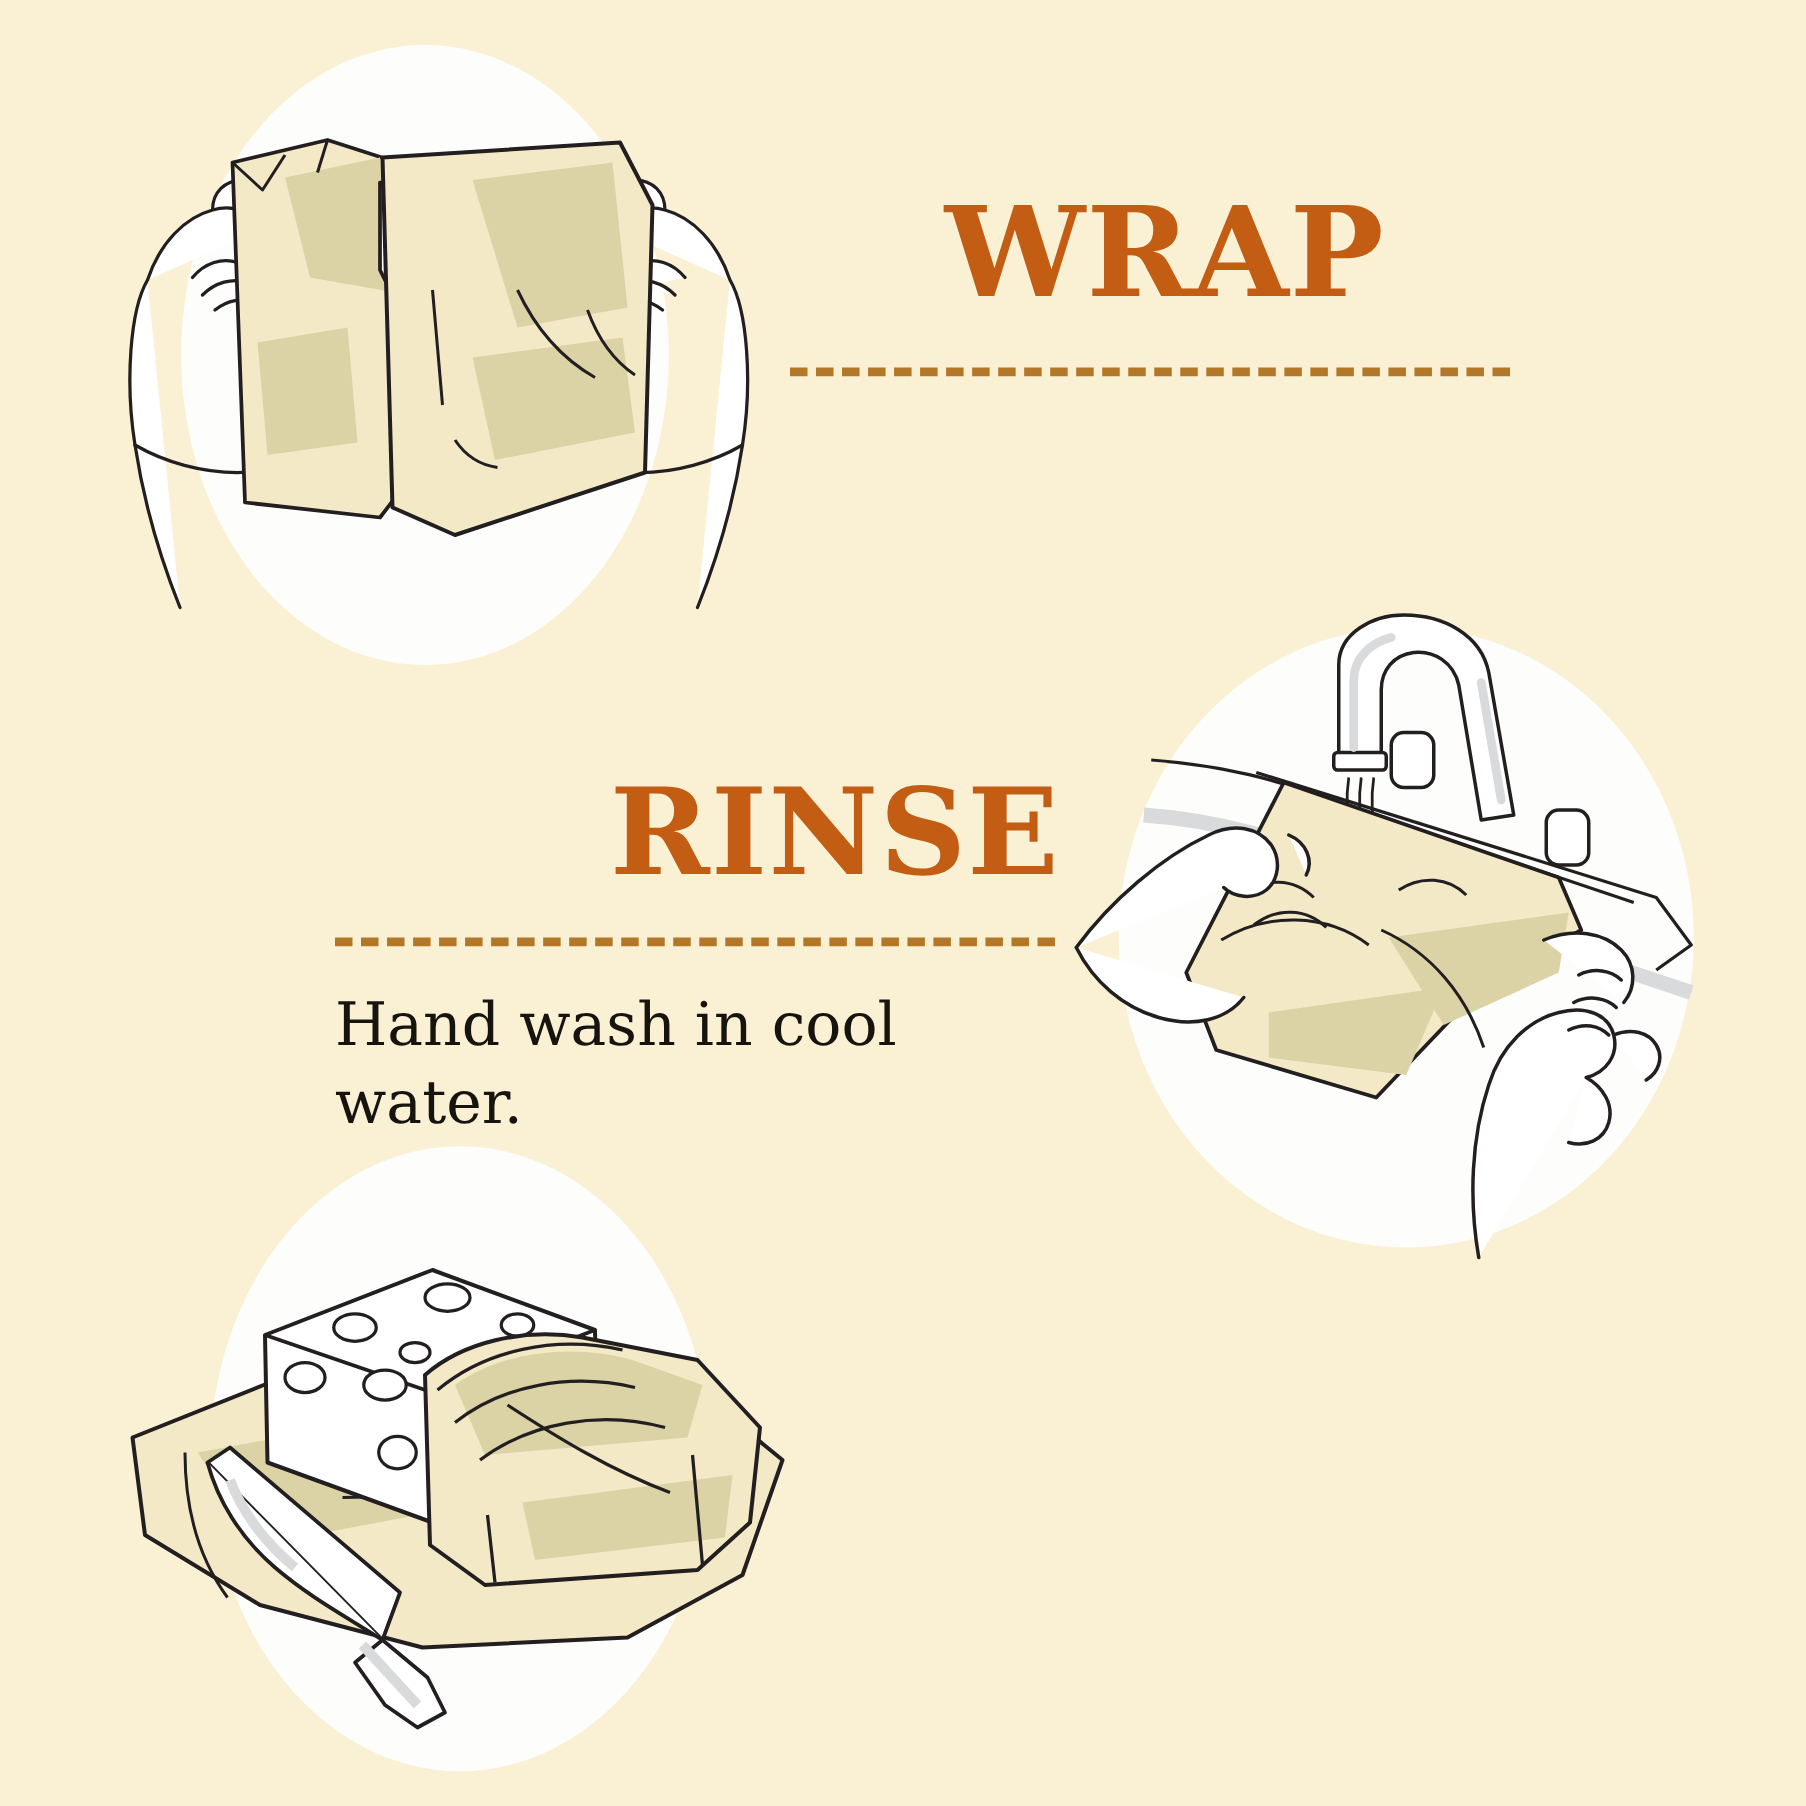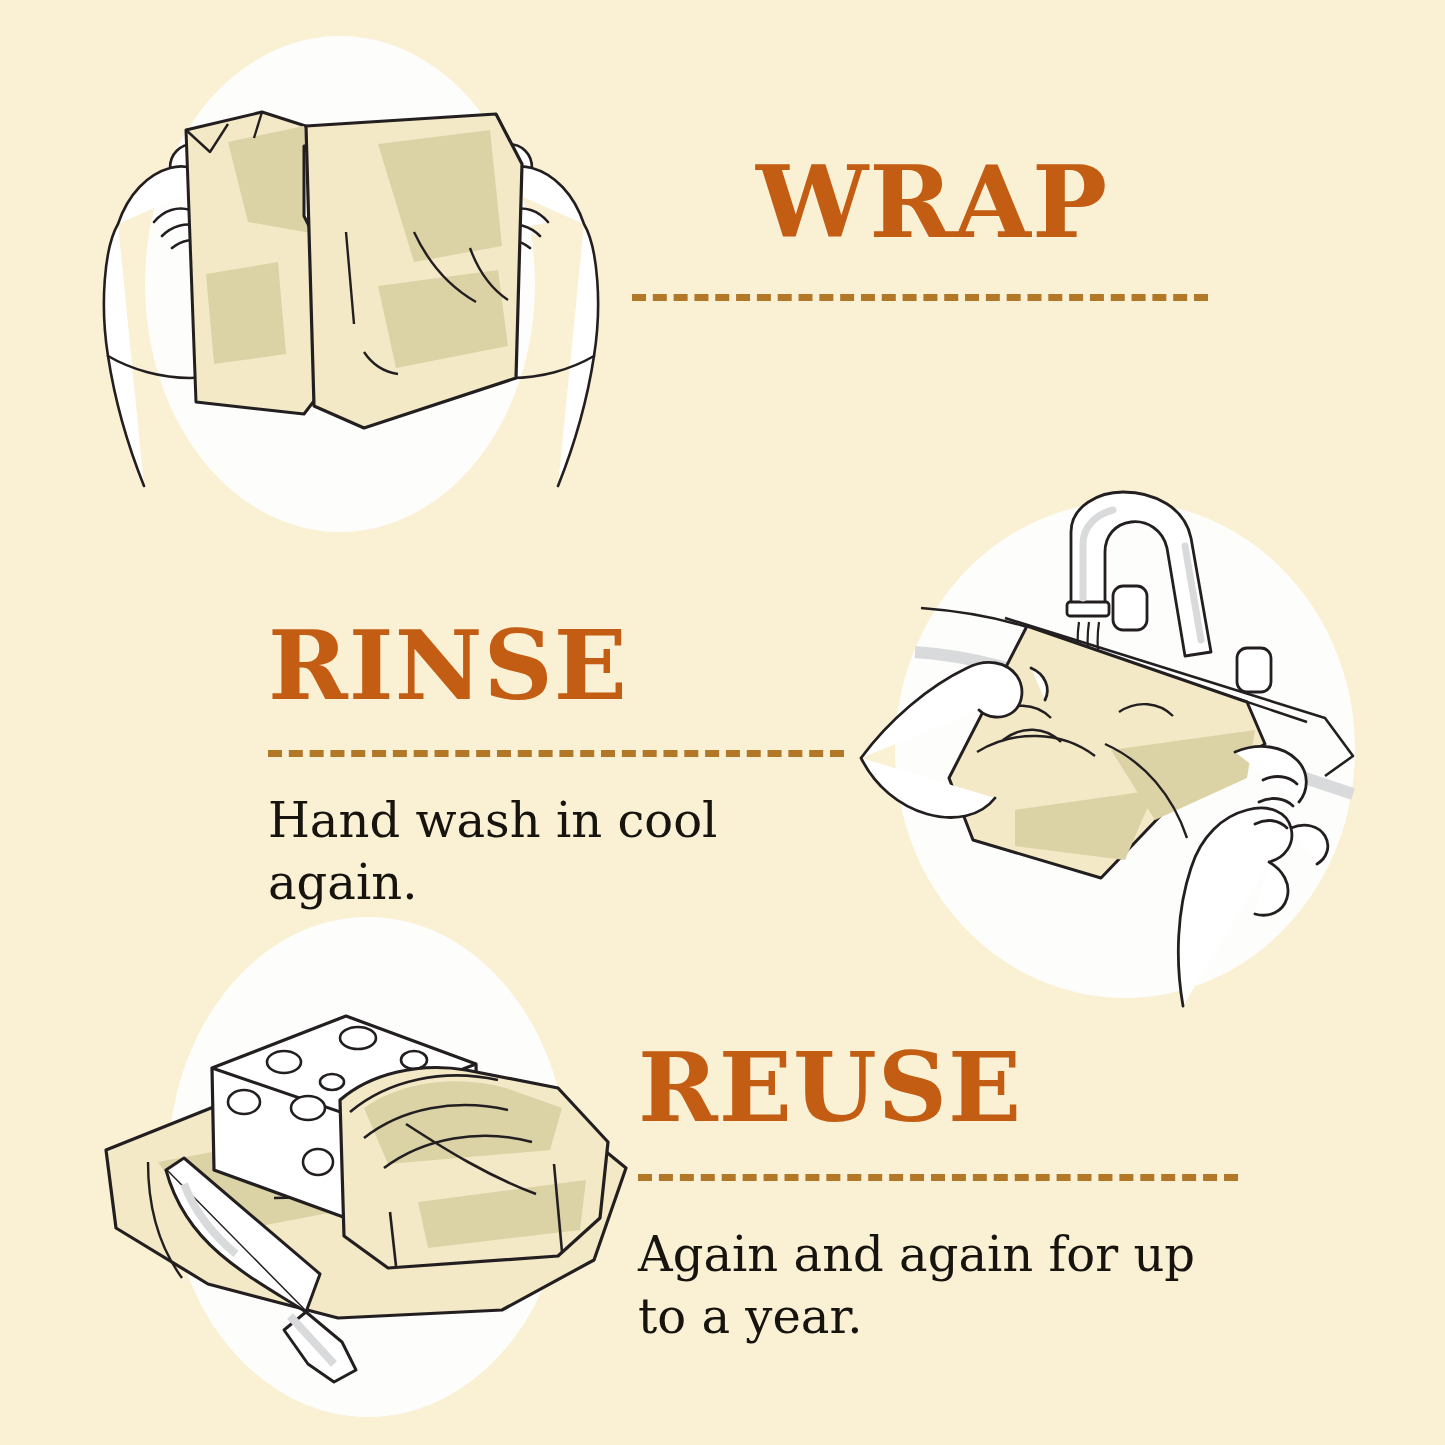--- a/index.html
+++ b/index.html
@@ -44,21 +44,21 @@
     color: #C35D13;
     font-family: "DejaVu Serif", serif;
     font-weight: bold;
     font-size: 98px;
     line-height: 1.0;
     letter-spacing: 1px;
     margin: 0;
     padding: 0;
   }
   #text-wrap  .step-heading { text-align: center;  font-size: 100px; }
-  #text-rinse .step-heading { text-align: left; font-size: 96px; }
+  #text-rinse .step-heading { text-align: right; font-size: 96px; }
   #text-reuse .step-heading { text-align: left;  font-size: 96px; }
 
   .divider {
     height: 0;
     border: 0;
     border-top: 7px dashed #B0711F;
     margin: 0;
     opacity: 0.95;
   }
   #text-wrap  .divider { margin-top: 42px; width: 576px; }
@@ -196,21 +196,21 @@
         <path d="M408 290 C420 284 434 286 442 294"></path>
         <path d="M404 312 C416 306 430 308 438 316"></path>
         <path d="M400 334 C412 328 424 330 432 338"></path>
       </g>
     </svg>
   </div>
 
   <div class="step-text" id="text-rinse">
     <h2 class="step-heading">RINSE</h2>
     <hr class="divider">
-    <p class="step-body">Hand wash in cool again.</p>
+    <p class="step-body">Hand wash in cool water.</p>
   </div>
 
   <div class="illus" id="illus-reuse">
     <svg viewBox="0 0 560 510" xmlns="http://www.w3.org/2000/svg">
       <ellipse cx="280" cy="255" rx="200" ry="250" fill="#FDFDFC"></ellipse>
 
       <g>
         <path d="M18 238 L128 194 L440 176 L538 256 L506 348 L414 398 L250 406 L120 372 L28 316 Z" fill="#F3E9C6" stroke="#231F20" stroke-width="3.2" stroke-linejoin="round"></path>
         <path d="M70 250 L300 208 L330 284 L120 324 Z" fill="#DBD3A6" stroke="none"></path>
         <path d="M360 200 L500 250 L474 330 L352 302 Z" fill="#DBD3A6" stroke="none"></path>
@@ -249,19 +249,14 @@
       <g>
         <path d="M78 258 L96 246 L232 362 L218 400 Z" fill="#FFFFFF" stroke="#231F20" stroke-width="3" stroke-linejoin="round"></path>
         <path d="M78 258 C86 288 104 318 132 342 C160 366 190 382 218 400" fill="#FFFFFF" stroke="#231F20" stroke-width="3" stroke-linejoin="round"></path>
         <path d="M218 400 L254 430 L268 458 L246 470 L220 452 L196 418 Z" fill="#FFFFFF" stroke="#231F20" stroke-width="3" stroke-linejoin="round"></path>
         <path d="M202 404 L246 452" fill="none" stroke="#D9DADB" stroke-width="8"></path>
         <path d="M96 272 C106 298 124 322 148 342" fill="none" stroke="#D9DADB" stroke-width="8"></path>
       </g>
     </svg>
   </div>
 
-  <div class="step-text" id="text-reuse">
-    <h2 class="step-heading">REUSE</h2>
-    <hr class="divider">
-    <p class="step-body">Again and again for up to a year.</p>
-  </div>
 
 </div>
 
 </body></html>

